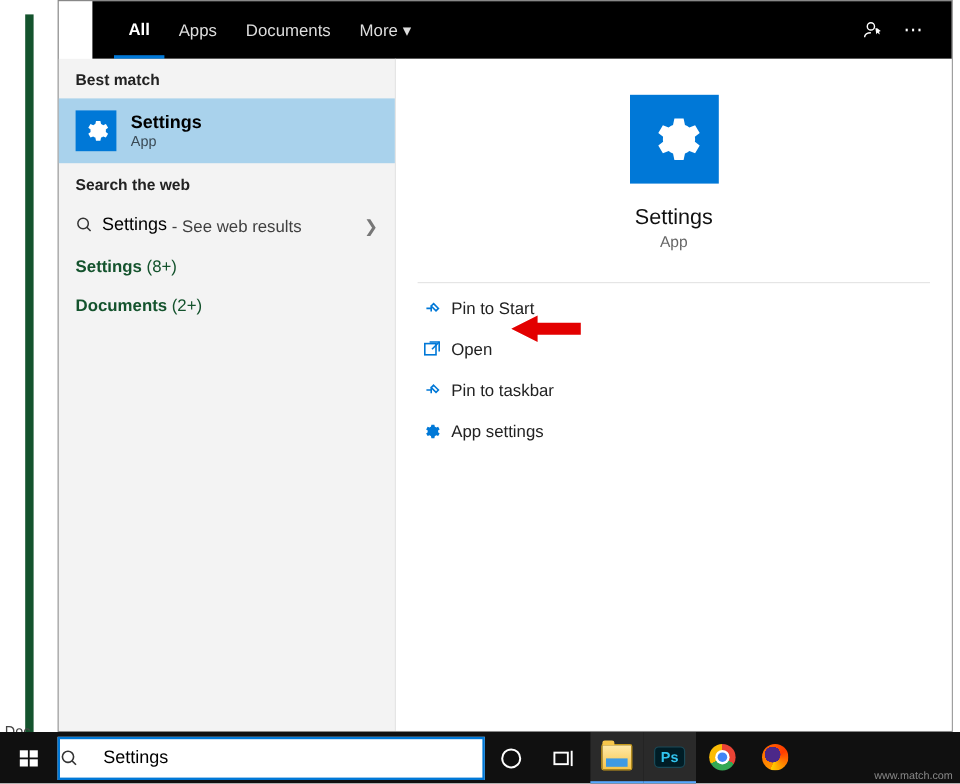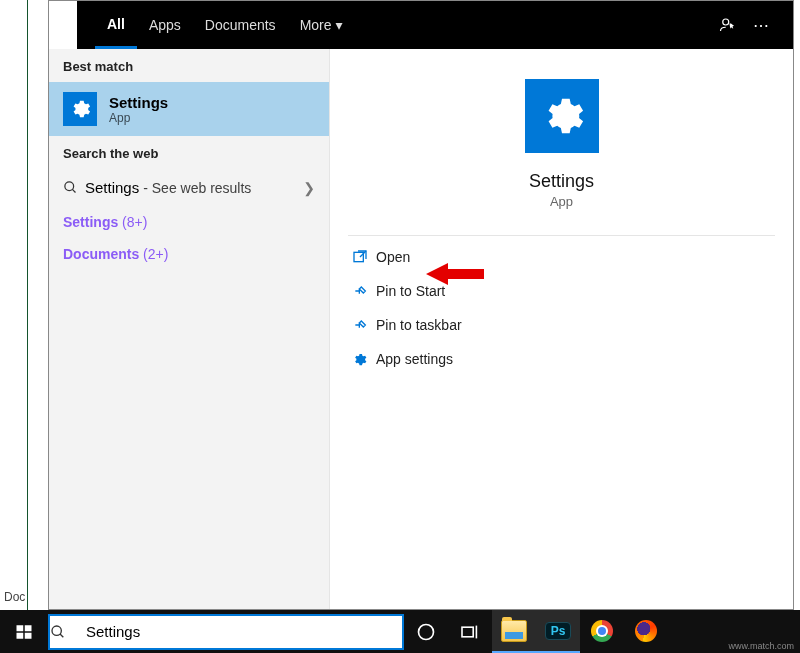--- a/index.html
+++ b/index.html
@@ -1,18 +1,18 @@
 <!DOCTYPE html>
 <html><head>
 <meta charset="utf-8">
 <style>
   * { box-sizing: border-box; margin: 0; padding: 0; }
   html, body { width: 800px; height: 653px; font-family: "Segoe UI", Arial, sans-serif; font-size: 14px; background: #f0f0f0; overflow: hidden; }
   .desktop { position: relative; width: 800px; height: 653px; background: #fff; }
-  .left-edge { position: absolute; left: 0; top: 0; width: 28px; height: 610px; background: #fff; border-right: 1px solid #14532d; }
+  .left-edge { position: absolute; left: 0; top: 12px; width: 28px; height: 610px; background: #fff; border-right: 7px solid #14532d; }
   .left-edge .doc-label { position: absolute; bottom: 6px; left: 4px; font-size: 12px; color: #444; }
 
   .start-panel { position: absolute; left: 48px; top: 0; width: 746px; height: 610px; background: #fff; border: 1px solid #888; }
   .tabbar { display: flex; align-items: center; height: 48px; background: #000; color: #fff; padding: 0 18px; margin-left: 28px; }
   .tab { padding: 0 12px; height: 48px; display: flex; align-items: center; font-size: 14px; color: #ddd; cursor: pointer; }
   .tab.active { font-weight: 600; color: #fff; border-bottom: 3px solid #0078d7; }
   .tab-more { display: flex; align-items: center; gap: 4px; }
   .tabbar-spacer { flex: 1; }
   .tabbar-icon { width: 28px; text-align: center; color: #fff; font-size: 16px; cursor: pointer; }
 
@@ -25,21 +25,21 @@
   .best-match .iconbox { width: 34px; height: 34px; background: #0078d7; display: flex; align-items: center; justify-content: center; margin-right: 12px; }
   .best-match .title { font-size: 15px; font-weight: 600; color: #000; }
   .best-match .sub { font-size: 12px; color: #3a4a55; }
 
   .web-row { display: flex; align-items: center; padding: 10px 14px; cursor: pointer; }
   .web-row .search-glyph { width: 22px; text-align: left; color: #333; }
   .web-row .label { font-size: 15px; color: #000; }
   .web-row .hint { font-size: 14px; color: #404040; margin-left: 4px; }
   .web-row .chev { margin-left: auto; color: #777; font-size: 14px; }
 
-  .plain-row { padding: 8px 14px; cursor: pointer; font-size: 14px; font-weight: 600; color: #8b5cf6; }
+  .plain-row { padding: 8px 14px; cursor: pointer; font-size: 14px; font-weight: 600; color: #14532d; }
   .plain-row .count { font-weight: 400; }
 
   .preview-head { text-align: center; padding: 30px 0 6px; }
   .big-icon { width: 74px; height: 74px; background: #0078d7; margin: 0 auto 18px; display: flex; align-items: center; justify-content: center; }
   .preview-head .title { font-size: 18px; color: #111; }
   .preview-head .sub { font-size: 13px; color: #666; margin-top: 2px; }
   .divider { border-top: 1px solid #e5e5e5; margin: 20px 18px 4px; }
 
   .action-row { display: flex; align-items: center; padding: 9px 22px; font-size: 14px; color: #222; cursor: pointer; }
   .action-row .aicon { width: 24px; color: #0078d7; text-align: left; font-size: 15px; }
@@ -139,34 +139,34 @@
               </svg>
           </div>
           <div class="title">Settings</div>
           <div class="sub">App</div>
         </div>
         <div class="divider"></div>
 
         <div class="action-row">
           <span class="aicon">
             <svg width="16" height="16" viewBox="0 0 24 24" fill="none" stroke="#0078d7" stroke-width="2">
+                <path d="M5 12h6M11 8v8M14 6l6 6-3 3-6-6z"></path>
+              </svg>
+          </span>
+          <span>Pin to Start</span>
+        </div>
+        <div class="action-row">
+          <span class="aicon">
+            <svg width="16" height="16" viewBox="0 0 24 24" fill="none" stroke="#0078d7" stroke-width="2">
                 <rect x="3" y="5" width="14" height="14"></rect>
                 <path d="M9 3h12v12"></path>
                 <path d="M21 3l-9 9"></path>
               </svg>
           </span>
           <span>Open</span>
-        </div>
-        <div class="action-row">
-          <span class="aicon">
-            <svg width="16" height="16" viewBox="0 0 24 24" fill="none" stroke="#0078d7" stroke-width="2">
-                <path d="M5 12h6M11 8v8M14 6l6 6-3 3-6-6z"></path>
-              </svg>
-          </span>
-          <span>Pin to Start</span>
         </div>
         <div class="action-row">
           <span class="aicon">
             <svg width="16" height="16" viewBox="0 0 24 24" fill="none" stroke="#0078d7" stroke-width="2">
                 <path d="M5 12h6M11 8v8M14 6l6 6-3 3-6-6z"></path>
               </svg>
           </span>
           <span>Pin to taskbar</span>
         </div>
         <div class="action-row">

